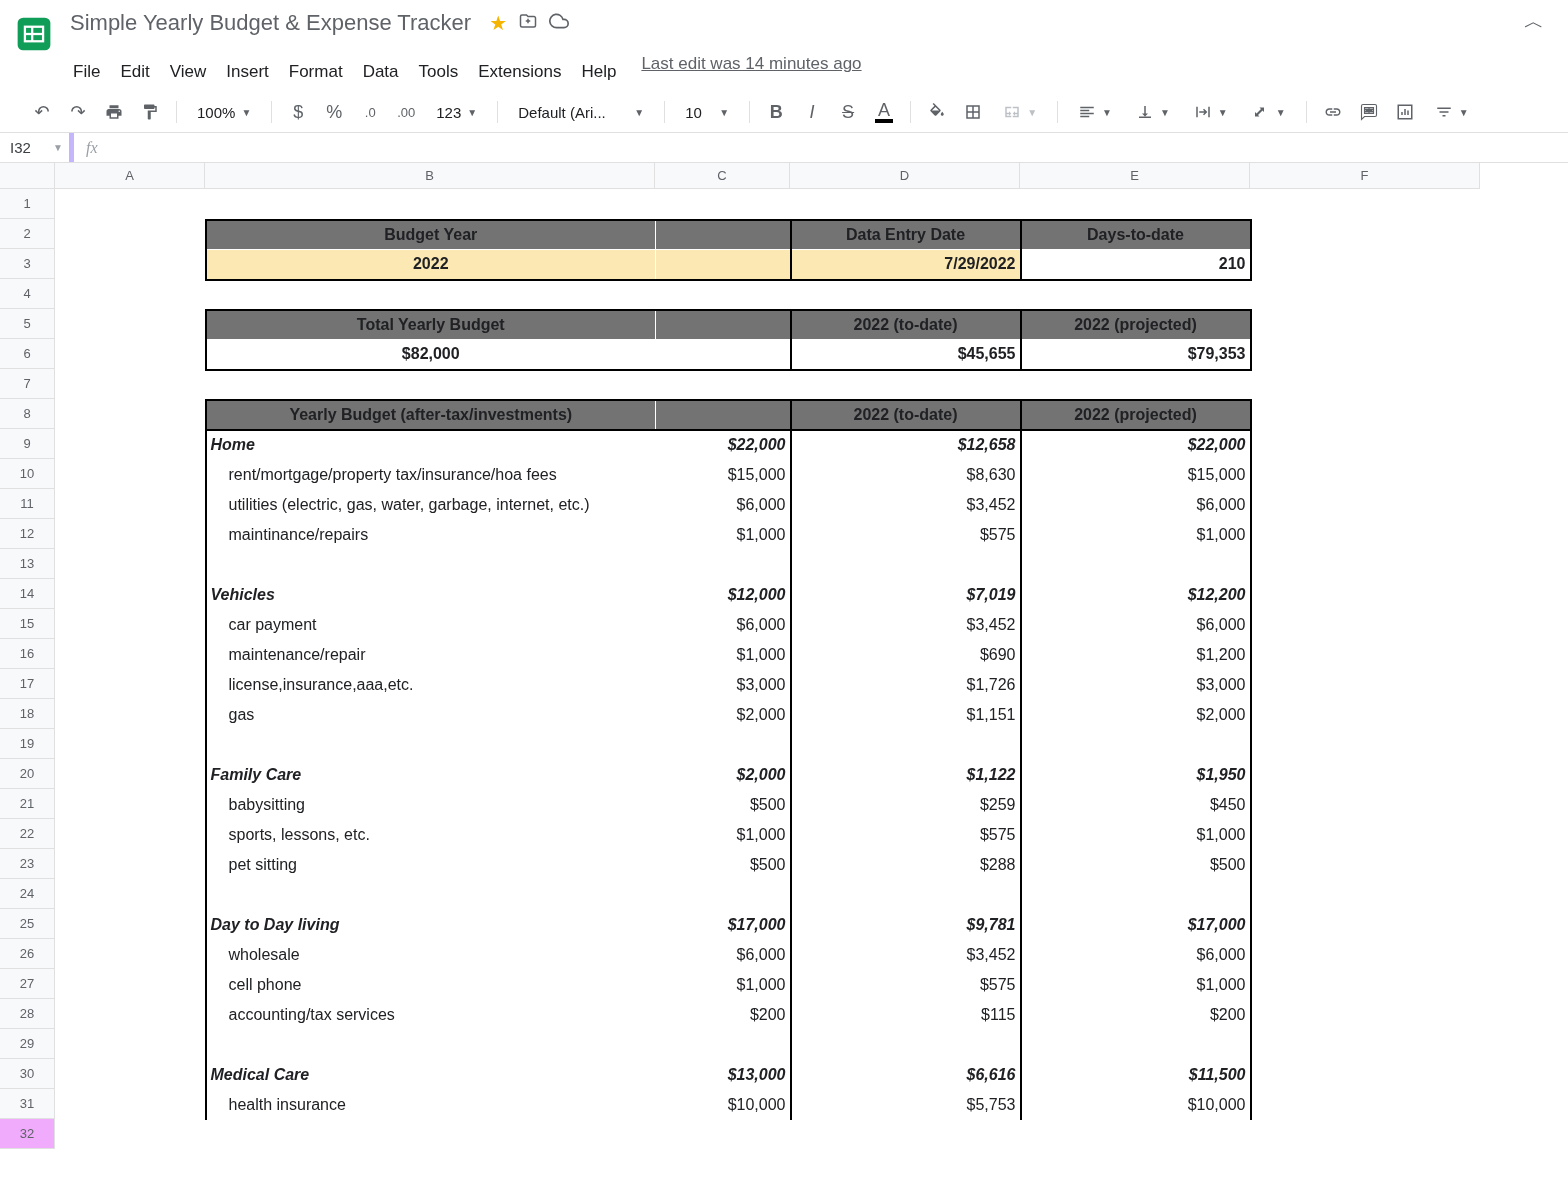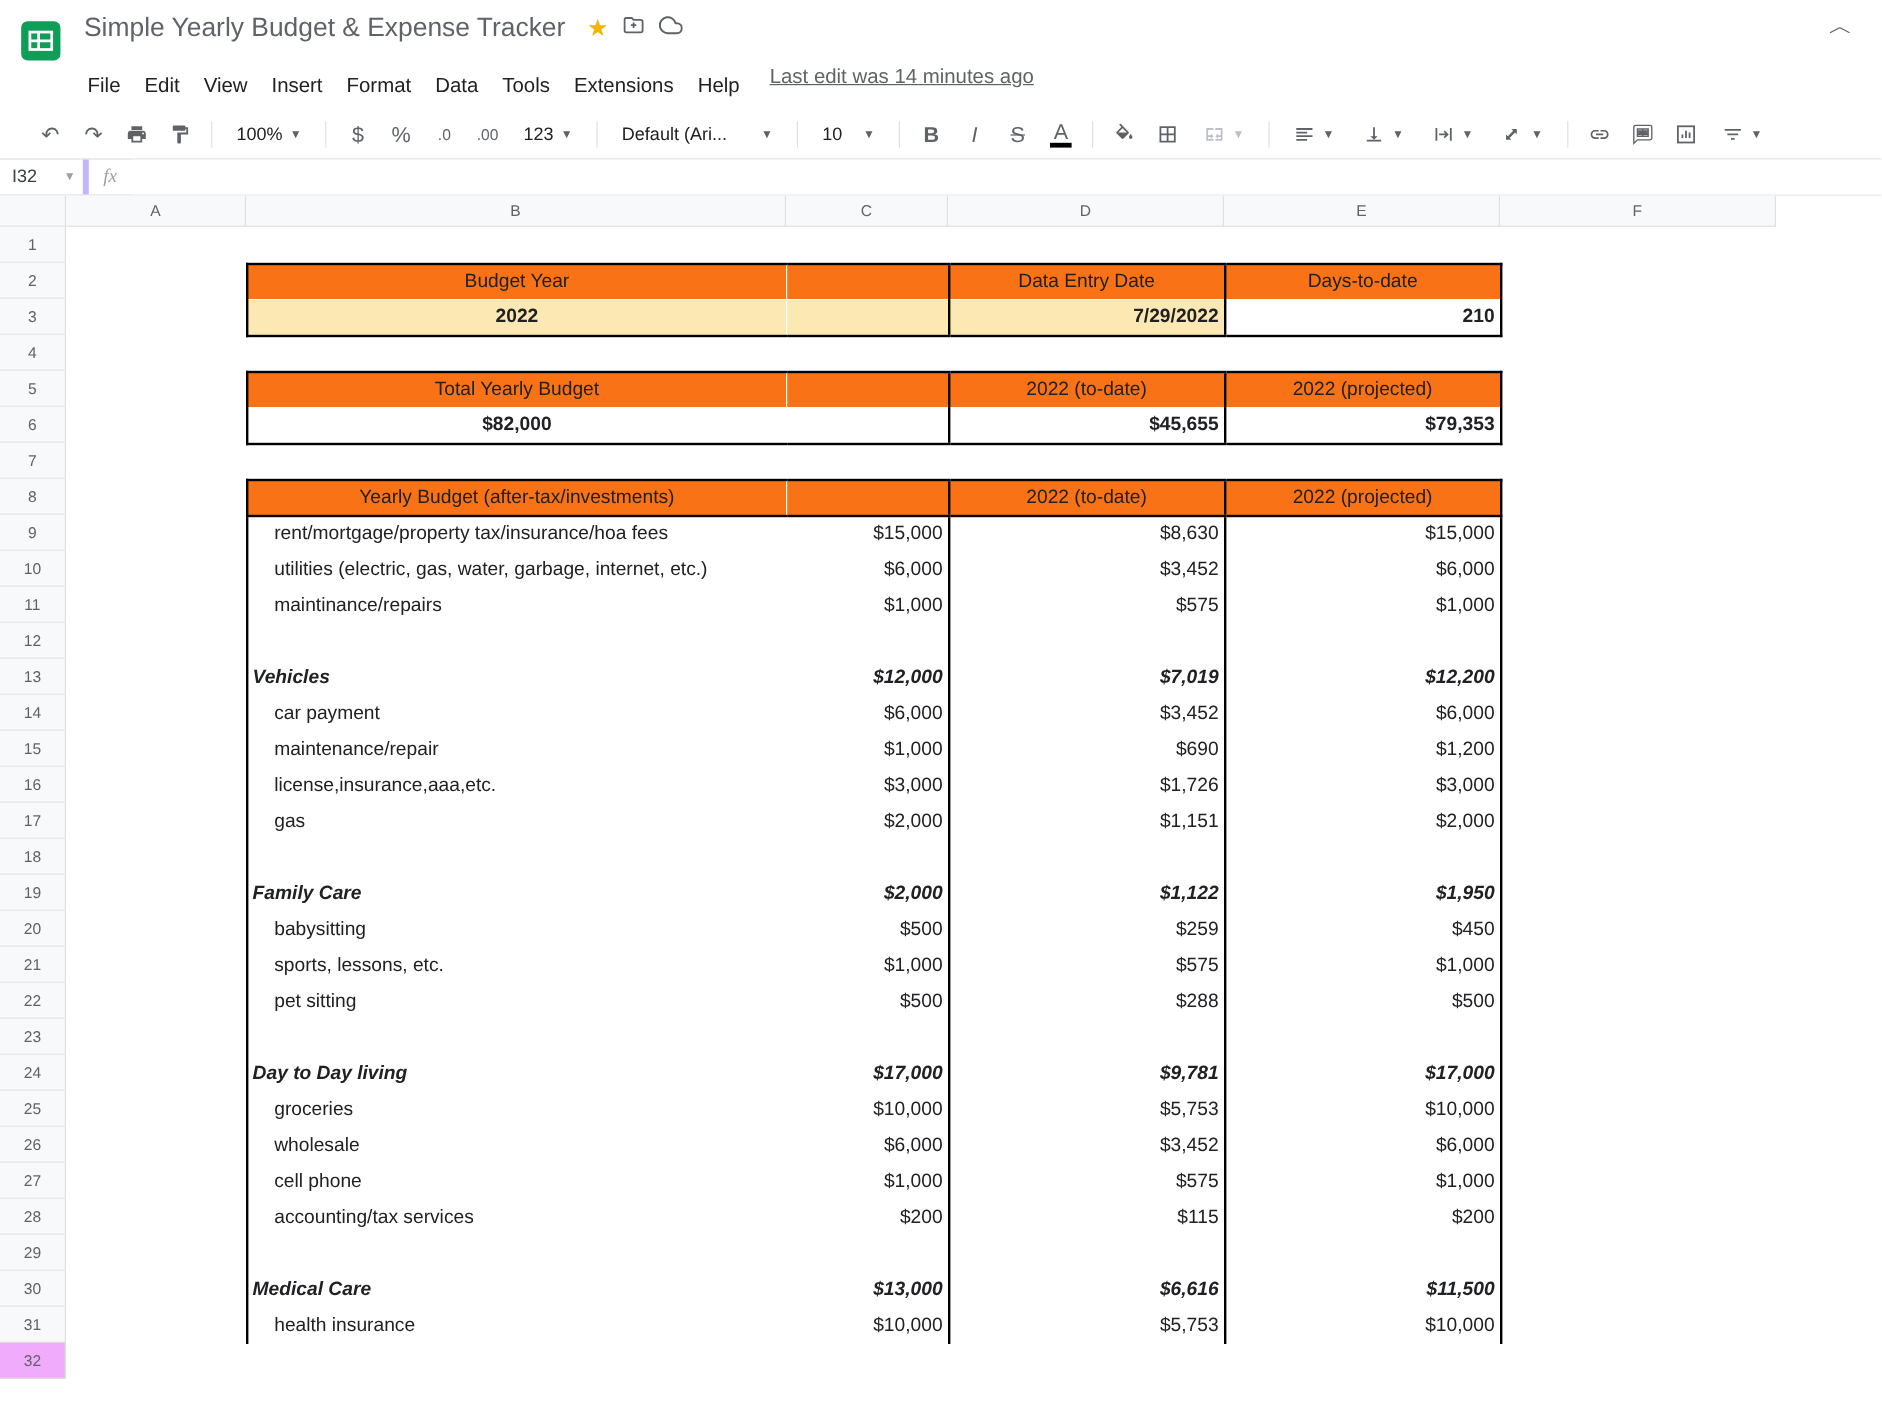--- a/index.html
+++ b/index.html
@@ -40,21 +40,21 @@
   .row-h.sel { background: #f0abfc; }
 
   .grid-container { position: relative; }
   .grid-header-row { display: flex; }
   .grid-body { display: flex; }
   .cells { position: relative; }
 
   .cells table { border-collapse: collapse; table-layout: fixed; }
   .cells td { height: 30px; padding: 0 4px; font-size: 16px; color: #202124; vertical-align: middle; border: 1px solid transparent; white-space: nowrap; overflow: hidden; }
 
-  .hdr-cell { background: #f97316; font-weight: normal; text-align: center; }
+  .hdr-cell { background: #737373; font-weight: bold; text-align: center; }
   .yellow-cell { background: #fce8b2; }
   .box-t { border-top: 2px solid #000 !important; }
   .box-b { border-bottom: 2px solid #000 !important; }
   .box-l { border-left: 2px solid #000 !important; }
   .box-r { border-right: 2px solid #000 !important; }
   .bold { font-weight: bold; }
   .italic { font-style: italic; }
   .grey { color: #5f6368; }
   .blue-b { color: #1155cc; font-weight: bold; }
   .blue { color: #1155cc; }
@@ -350,20 +350,28 @@
             <tr>
               <td class=""></td>
               <td class="hdr-cell box-t box-l box-b">Yearly Budget (after-tax/investments)</td>
               <td class="hdr-cell box-t box-b"></td>
               <td class="hdr-cell box-t box-l box-b">2022 (to-date)</td>
               <td class="hdr-cell box-t box-l box-r box-b">2022 (projected)</td>
               <td class=""></td>
             </tr>
             <tr>
               <td class=""></td>
+              <td class="cat-bi box-l">Home</td>
+              <td class="bold italic ar">$22,000</td>
+              <td class="blue-bi ar box-l">$12,658</td>
+              <td class="bold italic ar box-l box-r">$22,000</td>
+              <td class=""></td>
+            </tr>
+            <tr>
+              <td class=""></td>
               <td class="sub box-l">rent/mortgage/property tax/insurance/hoa fees</td>
               <td class="grey ar">$15,000</td>
               <td class="blue ar box-l">$8,630</td>
               <td class=" ar box-l box-r">$15,000</td>
               <td class=""></td>
             </tr>
             <tr>
               <td class=""></td>
               <td class="sub box-l">utilities (electric, gas, water, garbage, internet, etc.)</td>
               <td class="grey ar">$6,000</td>
@@ -474,28 +482,20 @@
               <td class="box-l"></td>
               <td class="box-l box-r"></td>
               <td class=""></td>
             </tr>
             <tr>
               <td class=""></td>
               <td class="cat-bi box-l">Day to Day living</td>
               <td class="bold italic ar">$17,000</td>
               <td class="blue-bi ar box-l">$9,781</td>
               <td class="bold italic ar box-l box-r">$17,000</td>
-              <td class=""></td>
-            </tr>
-            <tr>
-              <td class=""></td>
-              <td class="sub box-l">groceries</td>
-              <td class="grey ar">$10,000</td>
-              <td class="blue ar box-l">$5,753</td>
-              <td class=" ar box-l box-r">$10,000</td>
               <td class=""></td>
             </tr>
             <tr>
               <td class=""></td>
               <td class="sub box-l">wholesale</td>
               <td class="grey ar">$6,000</td>
               <td class="blue ar box-l">$3,452</td>
               <td class=" ar box-l box-r">$6,000</td>
               <td class=""></td>
             </tr>

